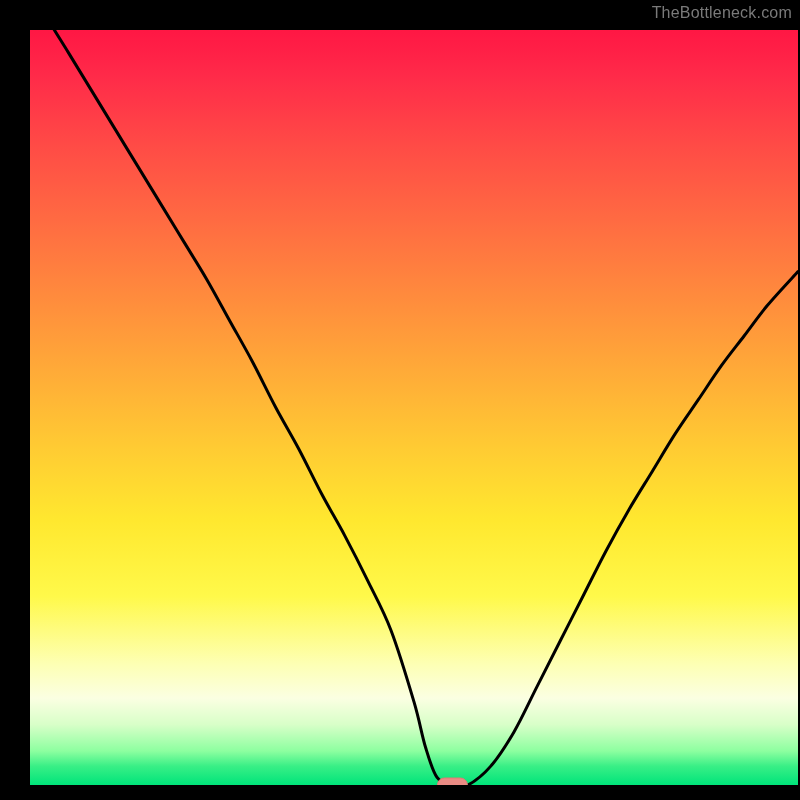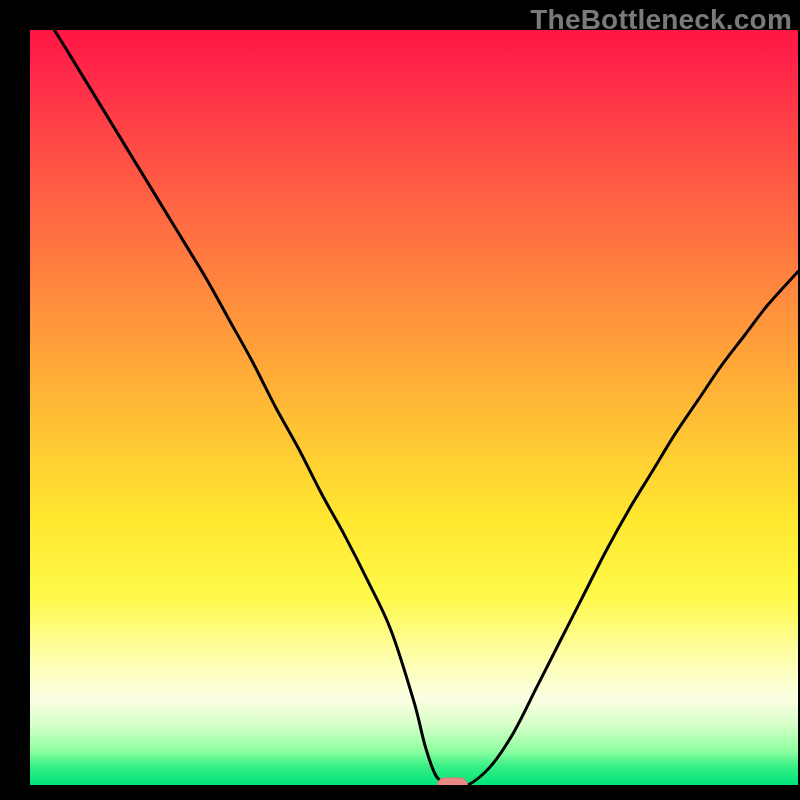--- a/index.html
+++ b/index.html
@@ -14,22 +14,22 @@
     position: relative;
     width: 800px;
     height: 800px;
     background: #000;
   }
   .attribution {
     position: absolute;
     top: 4px;
     right: 8px;
     font-family: Arial, Helvetica, sans-serif;
-    font-size: 28px;
-    font-weight: 700;
+    font-size: 16px;
+    font-weight: 400;
     color: #7a7a7a;
     letter-spacing: 0.2px;
     user-select: none;
   }
   svg {
     display: block;
   }
 </style>
 </head>
 <body>

